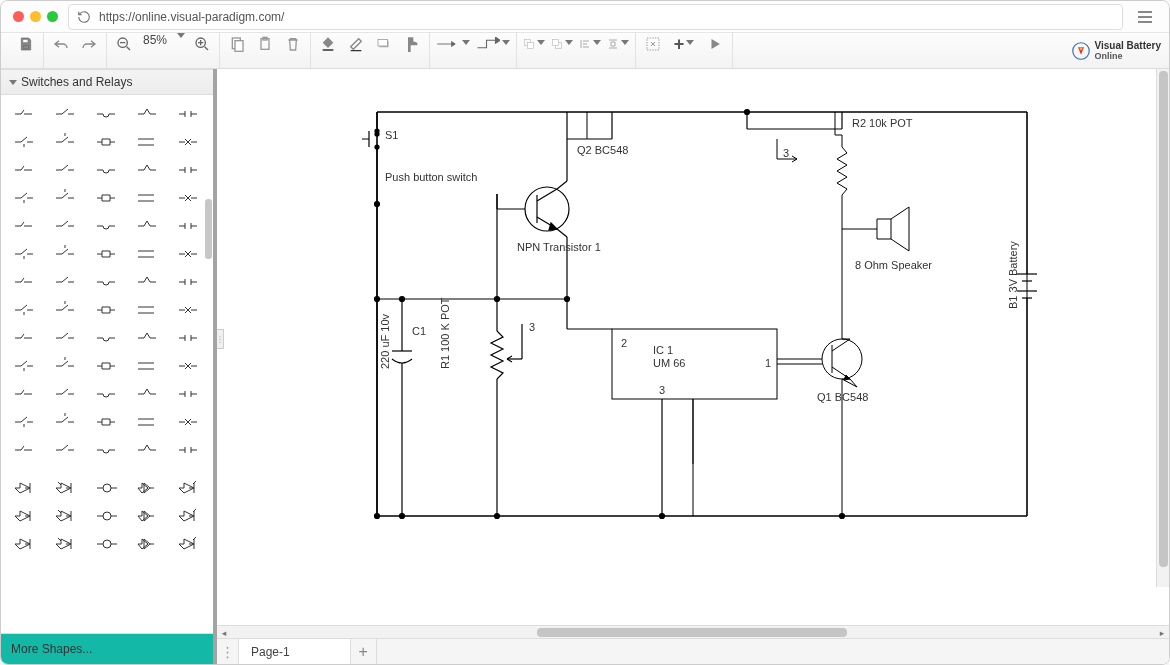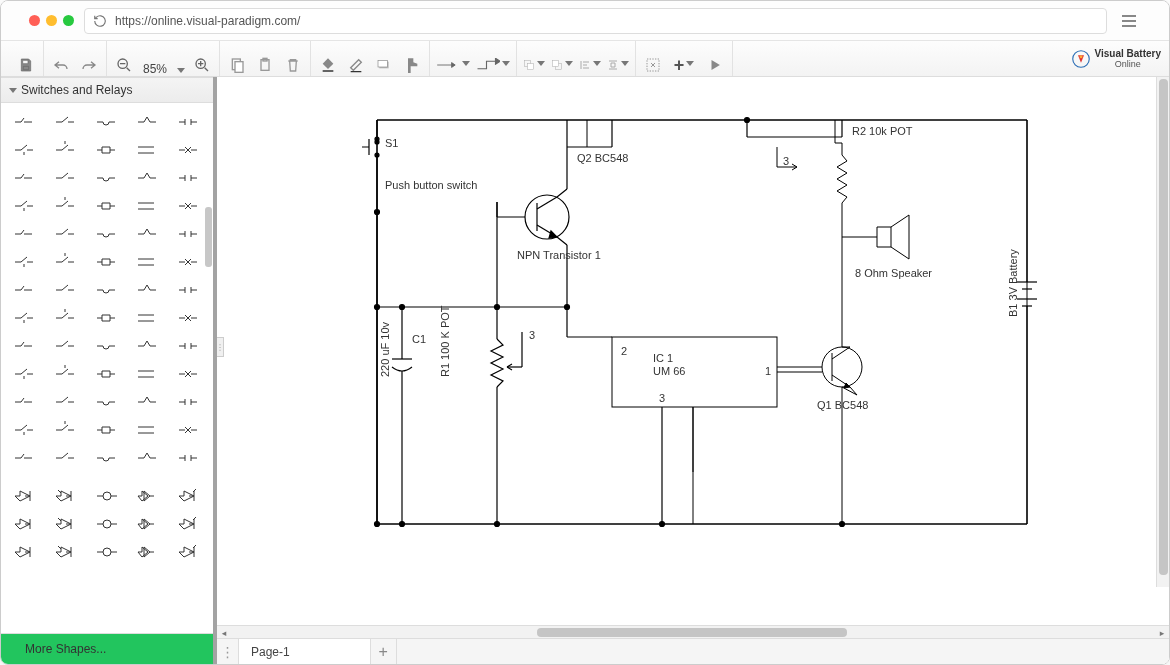--- a/index.html
+++ b/index.html
@@ -1,59 +1,59 @@
 <!DOCTYPE html>
 <html><head>
 <meta charset="utf-8">
 <style>
 html,body{margin:0;padding:0;height:100%;font-family:Arial,Helvetica,sans-serif;font-size:12px;color:#333;background:#fff;}
 *{box-sizing:border-box;}
 .window{width:1170px;height:665px;margin:0 auto;border:1px solid #ccc;border-radius:8px;overflow:hidden;display:flex;flex-direction:column;box-shadow:0 2px 12px rgba(0,0,0,0.1);}
-.titlebar{height:40px;background:#fdfdfd;border-bottom:1px solid #e5e5e5;display:flex;align-items:center;padding:0 28px;gap:10px;}
+.titlebar{height:32px;background:#fdfdfd;border-bottom:1px solid #e5e5e5;display:flex;align-items:center;padding:0 12px;gap:10px;}
 .dots{display:flex;gap:6px;}
 .dot{width:11px;height:11px;border-radius:50%;}
 .dot.r{background:#ff5f56;}
 .dot.y{background:#ffbd2e;}
 .dot.g{background:#27c93f;}
 .urlbar{flex:1;height:26px;background:#fff;border:1px solid #ddd;border-radius:4px;display:flex;align-items:center;padding:0 8px;gap:8px;font-size:12px;color:#555;}
 .urlbar .refresh{width:14px;height:14px;}
 .menu-btn{width:24px;height:24px;display:flex;flex-direction:column;justify-content:center;gap:3px;align-items:center;}
 .menu-btn span{display:block;width:14px;height:2px;background:#888;}
 .toolbar{height:36px;background:linear-gradient(#fdfdfd,#f3f3f3);border-bottom:1px solid #ddd;display:flex;align-items:center;padding:0 8px;gap:0;position:relative;}
-.tgrp{display:flex;align-items:flex-end;height:100%;padding:0 6px;border-right:1px solid #e2e2e2;gap:6px;}
+.tgrp{display:flex;align-items:flex-start;height:100%;padding:0 6px;border-right:1px solid #e2e2e2;gap:6px;}
 .tbtn{width:22px;height:22px;display:flex;align-items:center;justify-content:center;border-radius:2px;}
 .zoom-val{padding:0 2px;font-size:12px;color:#444;}
 .caret{width:8px;height:8px;border-left:4px solid transparent;border-right:4px solid transparent;border-top:5px solid #777;margin-left:2px;}
 .brand{margin-left:auto;display:flex;align-items:center;gap:4px;font-size:10px;line-height:10px;font-weight:bold;color:#333;}
 .brand svg{width:18px;height:18px;}
-.brand .txt span{display:block;font-weight:normal;font-size:9px;color:#555;text-align:center;}
+.brand .txt span{display:block;font-weight:bold;font-size:9px;color:#555;}
 .body{flex:1;display:flex;overflow:hidden;}
 .sidebar{width:216px;border-right:4px solid #a3a3a3;display:flex;flex-direction:column;background:#fff;position:relative;}
 .shape-cat{background:linear-gradient(#f4f4f4,#ececec);border-top:1px solid #ddd;border-bottom:1px solid #ddd;padding:5px 8px;font-size:12px;color:#333;display:flex;align-items:center;gap:4px;}
 .shape-cat::before{content:'';width:0;height:0;border-left:4px solid transparent;border-right:4px solid transparent;border-top:5px solid #777;}
 .shape-grid{padding:6px 4px;display:grid;grid-template-columns:repeat(5,1fr);gap:2px;}
 .shape-cell{height:26px;display:flex;align-items:center;justify-content:center;}
 .shape-cell svg{width:24px;height:18px;}
 .sidebar .scroll{overflow-y:auto;flex:1;position:relative;}
 .sidebar-thumb{position:absolute;right:0;top:0;width:10px;height:100%;}
 .sidebar-thumb::after{content:'';position:absolute;right:1px;top:130px;width:7px;height:60px;background:#c7c7c7;border-radius:3px;}
-.more-shapes{padding:8px 24px;border-top:1px solid #ddd;font-size:12px;color:#333;background:#22c55e;}
+.more-shapes{padding:8px 10px;border-top:1px solid #ddd;font-size:12px;color:#333;background:#14b8a6;}
 .canvas-wrap{flex:1;display:flex;flex-direction:column;position:relative;background:#fff;}
 .canvas{flex:1;position:relative;overflow:hidden;background:#fff;}
 .splitter{position:absolute;left:-1px;top:260px;width:8px;height:20px;background:#f0f0f0;border:1px solid #ccc;display:flex;align-items:center;justify-content:center;font-size:8px;color:#999;}
 .canvas svg{position:absolute;top:0;left:0;}
 .hscroll{height:13px;background:#f2f2f2;border-top:1px solid #ddd;position:relative;}
 .hscroll .thumb{position:absolute;left:320px;top:2px;width:310px;height:9px;background:#c5c5c5;border-radius:4px;}
 .hscroll .arr{position:absolute;top:0;width:14px;height:13px;display:flex;align-items:center;justify-content:center;font-size:9px;color:#777;}
 .hscroll .arr.l{left:0}.hscroll .arr.r{right:0}
 .vscroll{position:absolute;right:0;top:0;width:13px;bottom:38px;background:#f2f2f2;border-left:1px solid #ddd;}
 .vscroll .thumb{position:absolute;top:2px;left:2px;width:9px;height:496px;background:#c5c5c5;border-radius:4px;}
 .tabs{height:26px;background:#f5f5f5;border-top:1px solid #ddd;display:flex;align-items:stretch;}
 .tabs .grip{width:22px;display:flex;align-items:center;justify-content:center;border-right:1px solid #ddd;color:#999;font-size:14px;}
-.tabs .tab{padding:0 80px 0 12px;border-right:1px solid #ddd;background:#fff;display:flex;align-items:center;font-size:12px;color:#444;}
+.tabs .tab{padding:0 60px 0 12px;border-right:1px solid #ddd;background:#fff;display:flex;align-items:center;font-size:12px;color:#444;}
 .tabs .add{width:26px;display:flex;align-items:center;justify-content:center;color:#888;font-size:16px;border-right:1px solid #ddd;}
 .clabel{font-family:Arial;font-size:11px;fill:#333;}
 </style>
 </head>
 <body>
 
 <div class="window">
 
   <div class="titlebar">
     <div class="dots">

